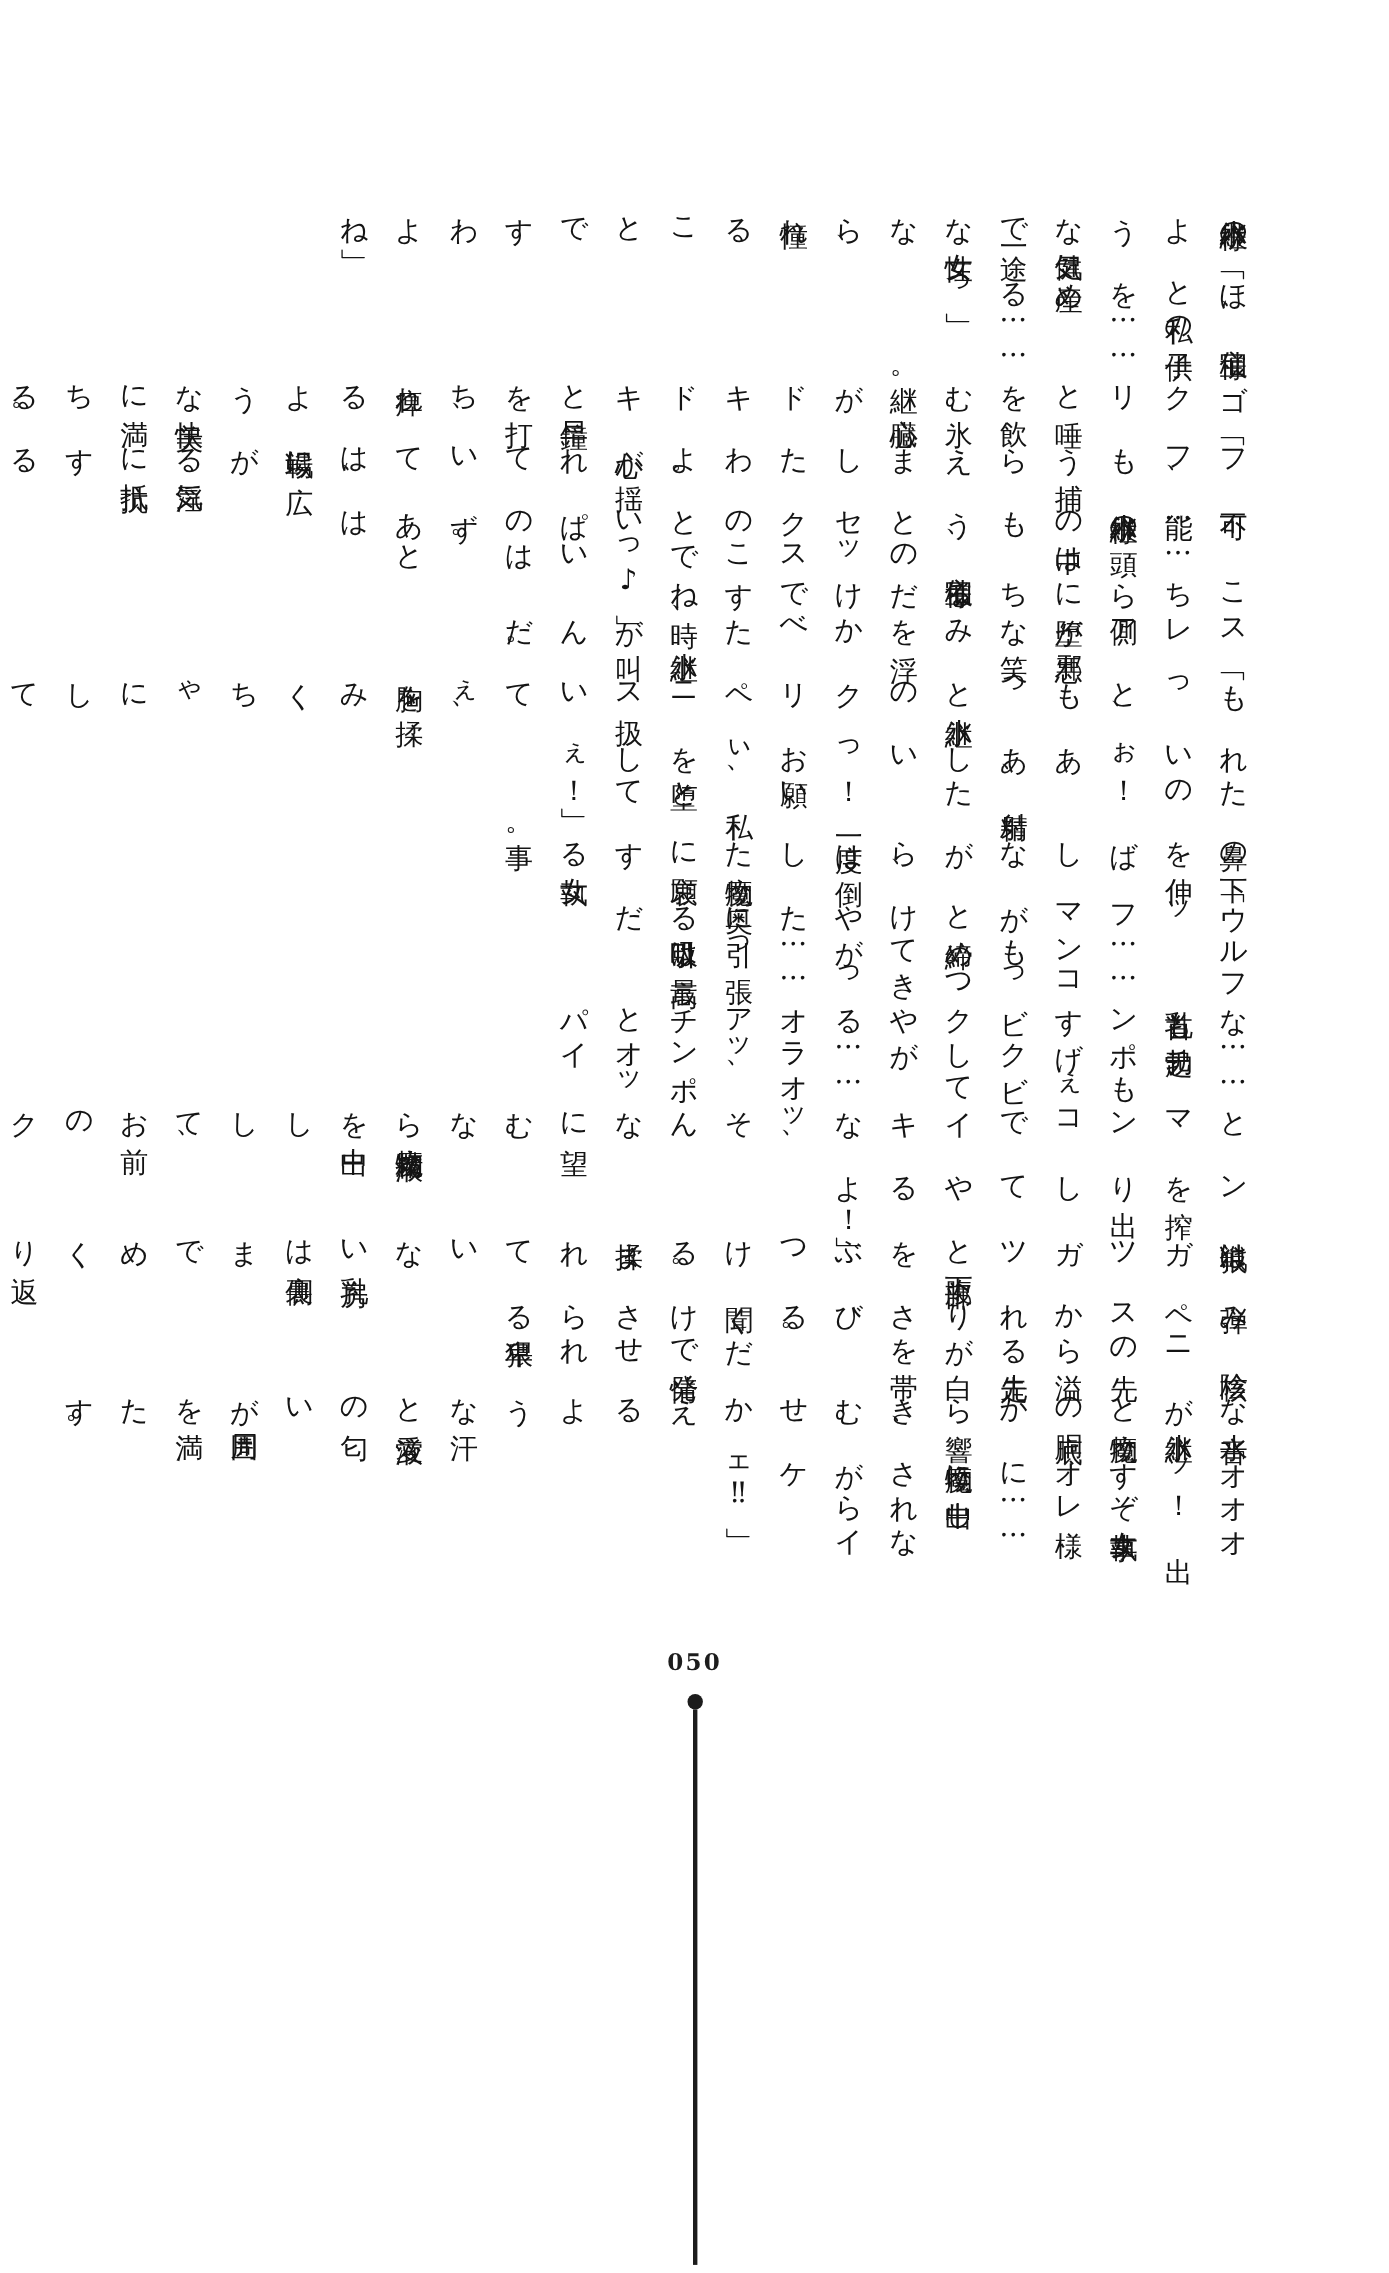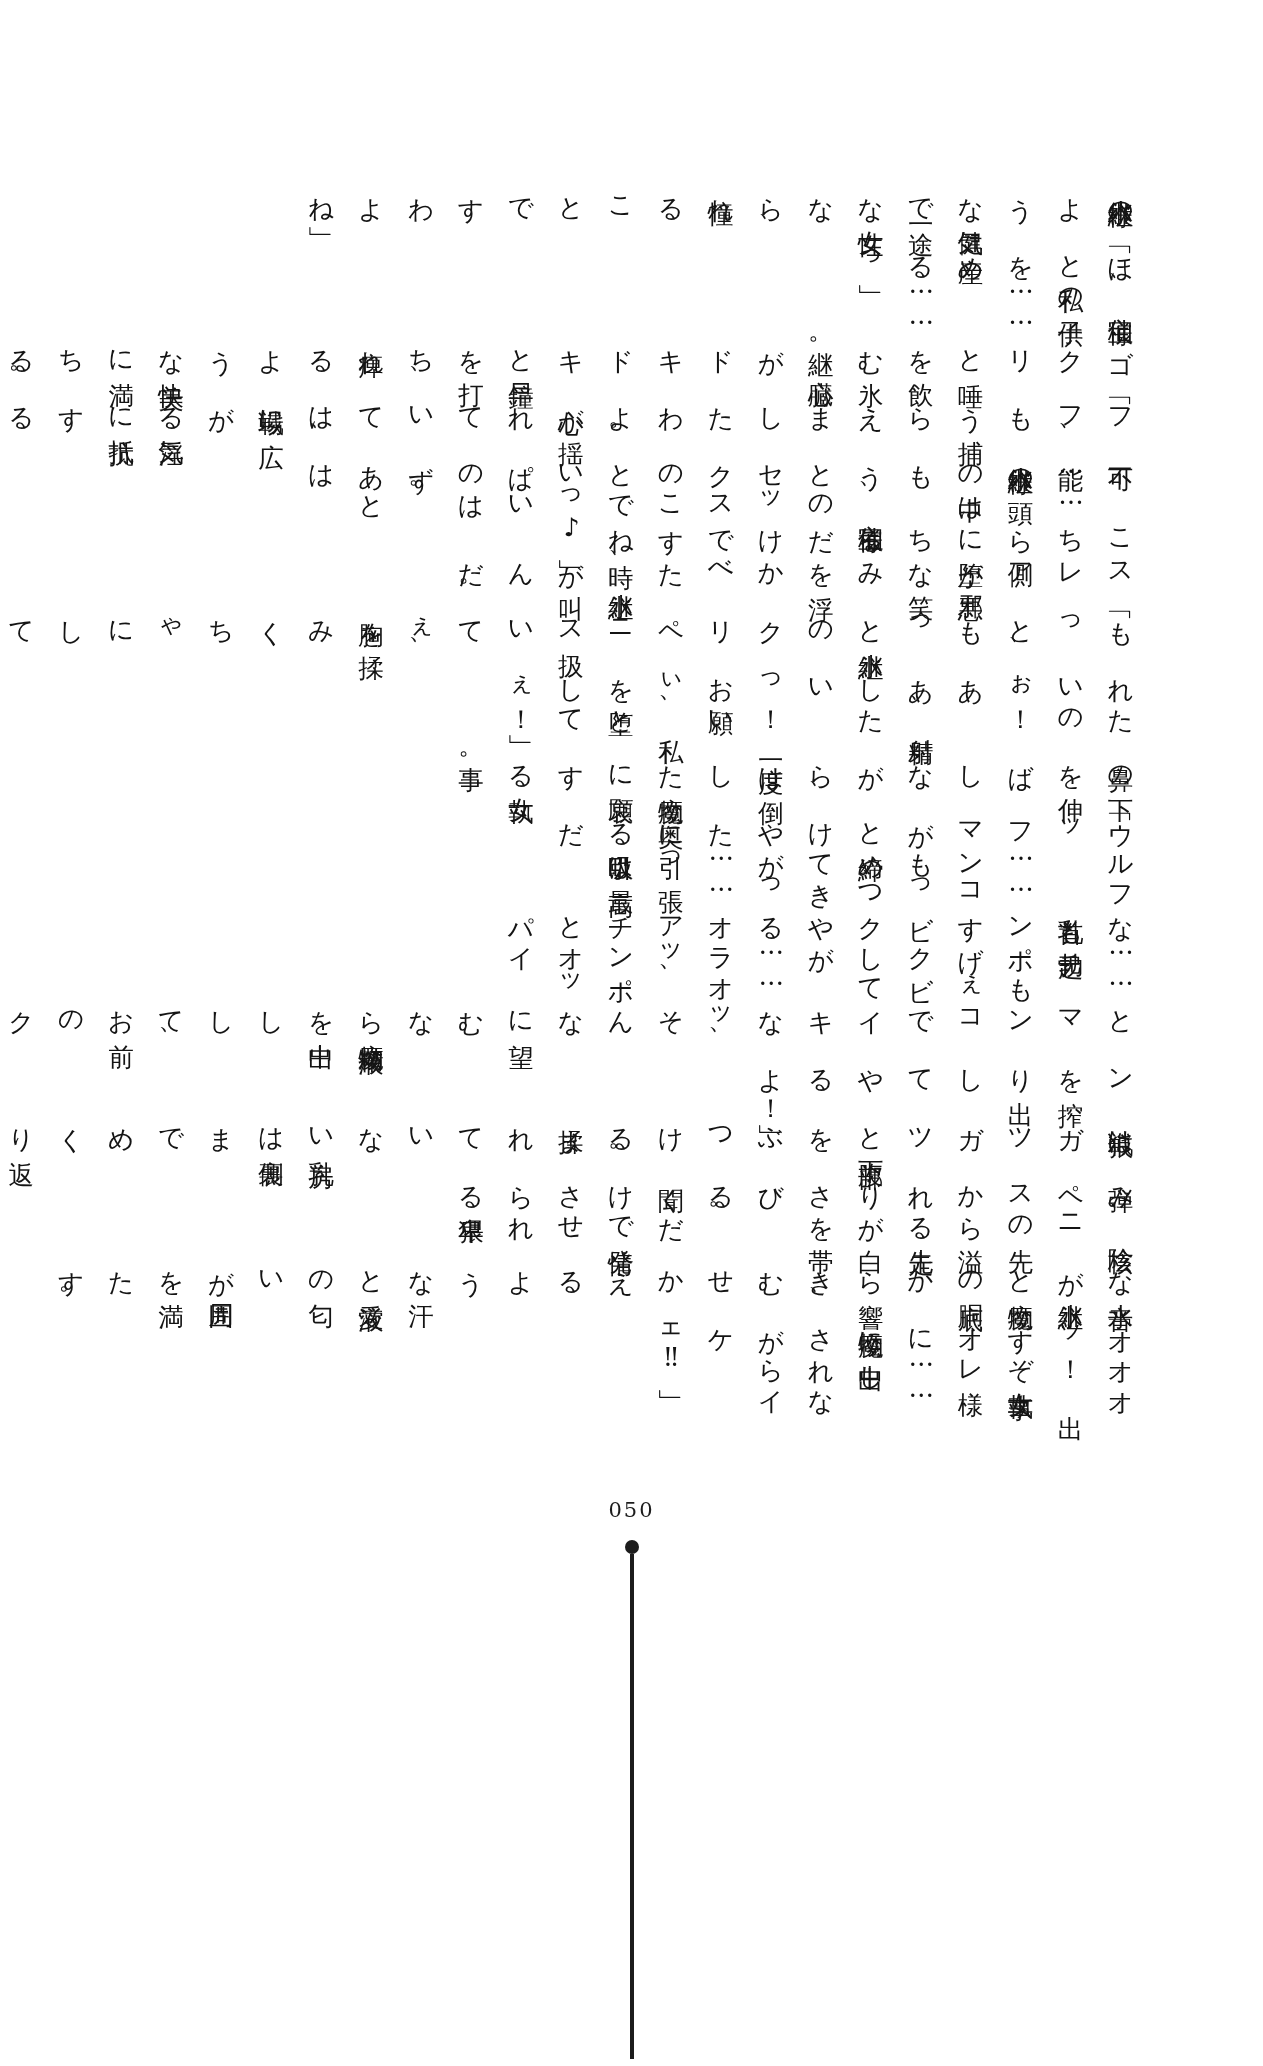--- a/index.html
+++ b/index.html
@@ -52,20 +52,21 @@
   .page-number {
     position: absolute;
     left: 0;
     right: 0;
     top: 1498px;
     text-align: center;
     font-size: 21px;
     letter-spacing: 2px;
     color: #1c1c1c;
     font-family: "DejaVu Serif", "Liberation Serif", serif;
+    font-weight: bold;
   }
 
   .footer-mark {
     position: absolute;
     left: 50%;
     top: 1540px;
     transform: translateX(-50%);
     width: 14px;
     display: flex;
     flex-direction: column;

